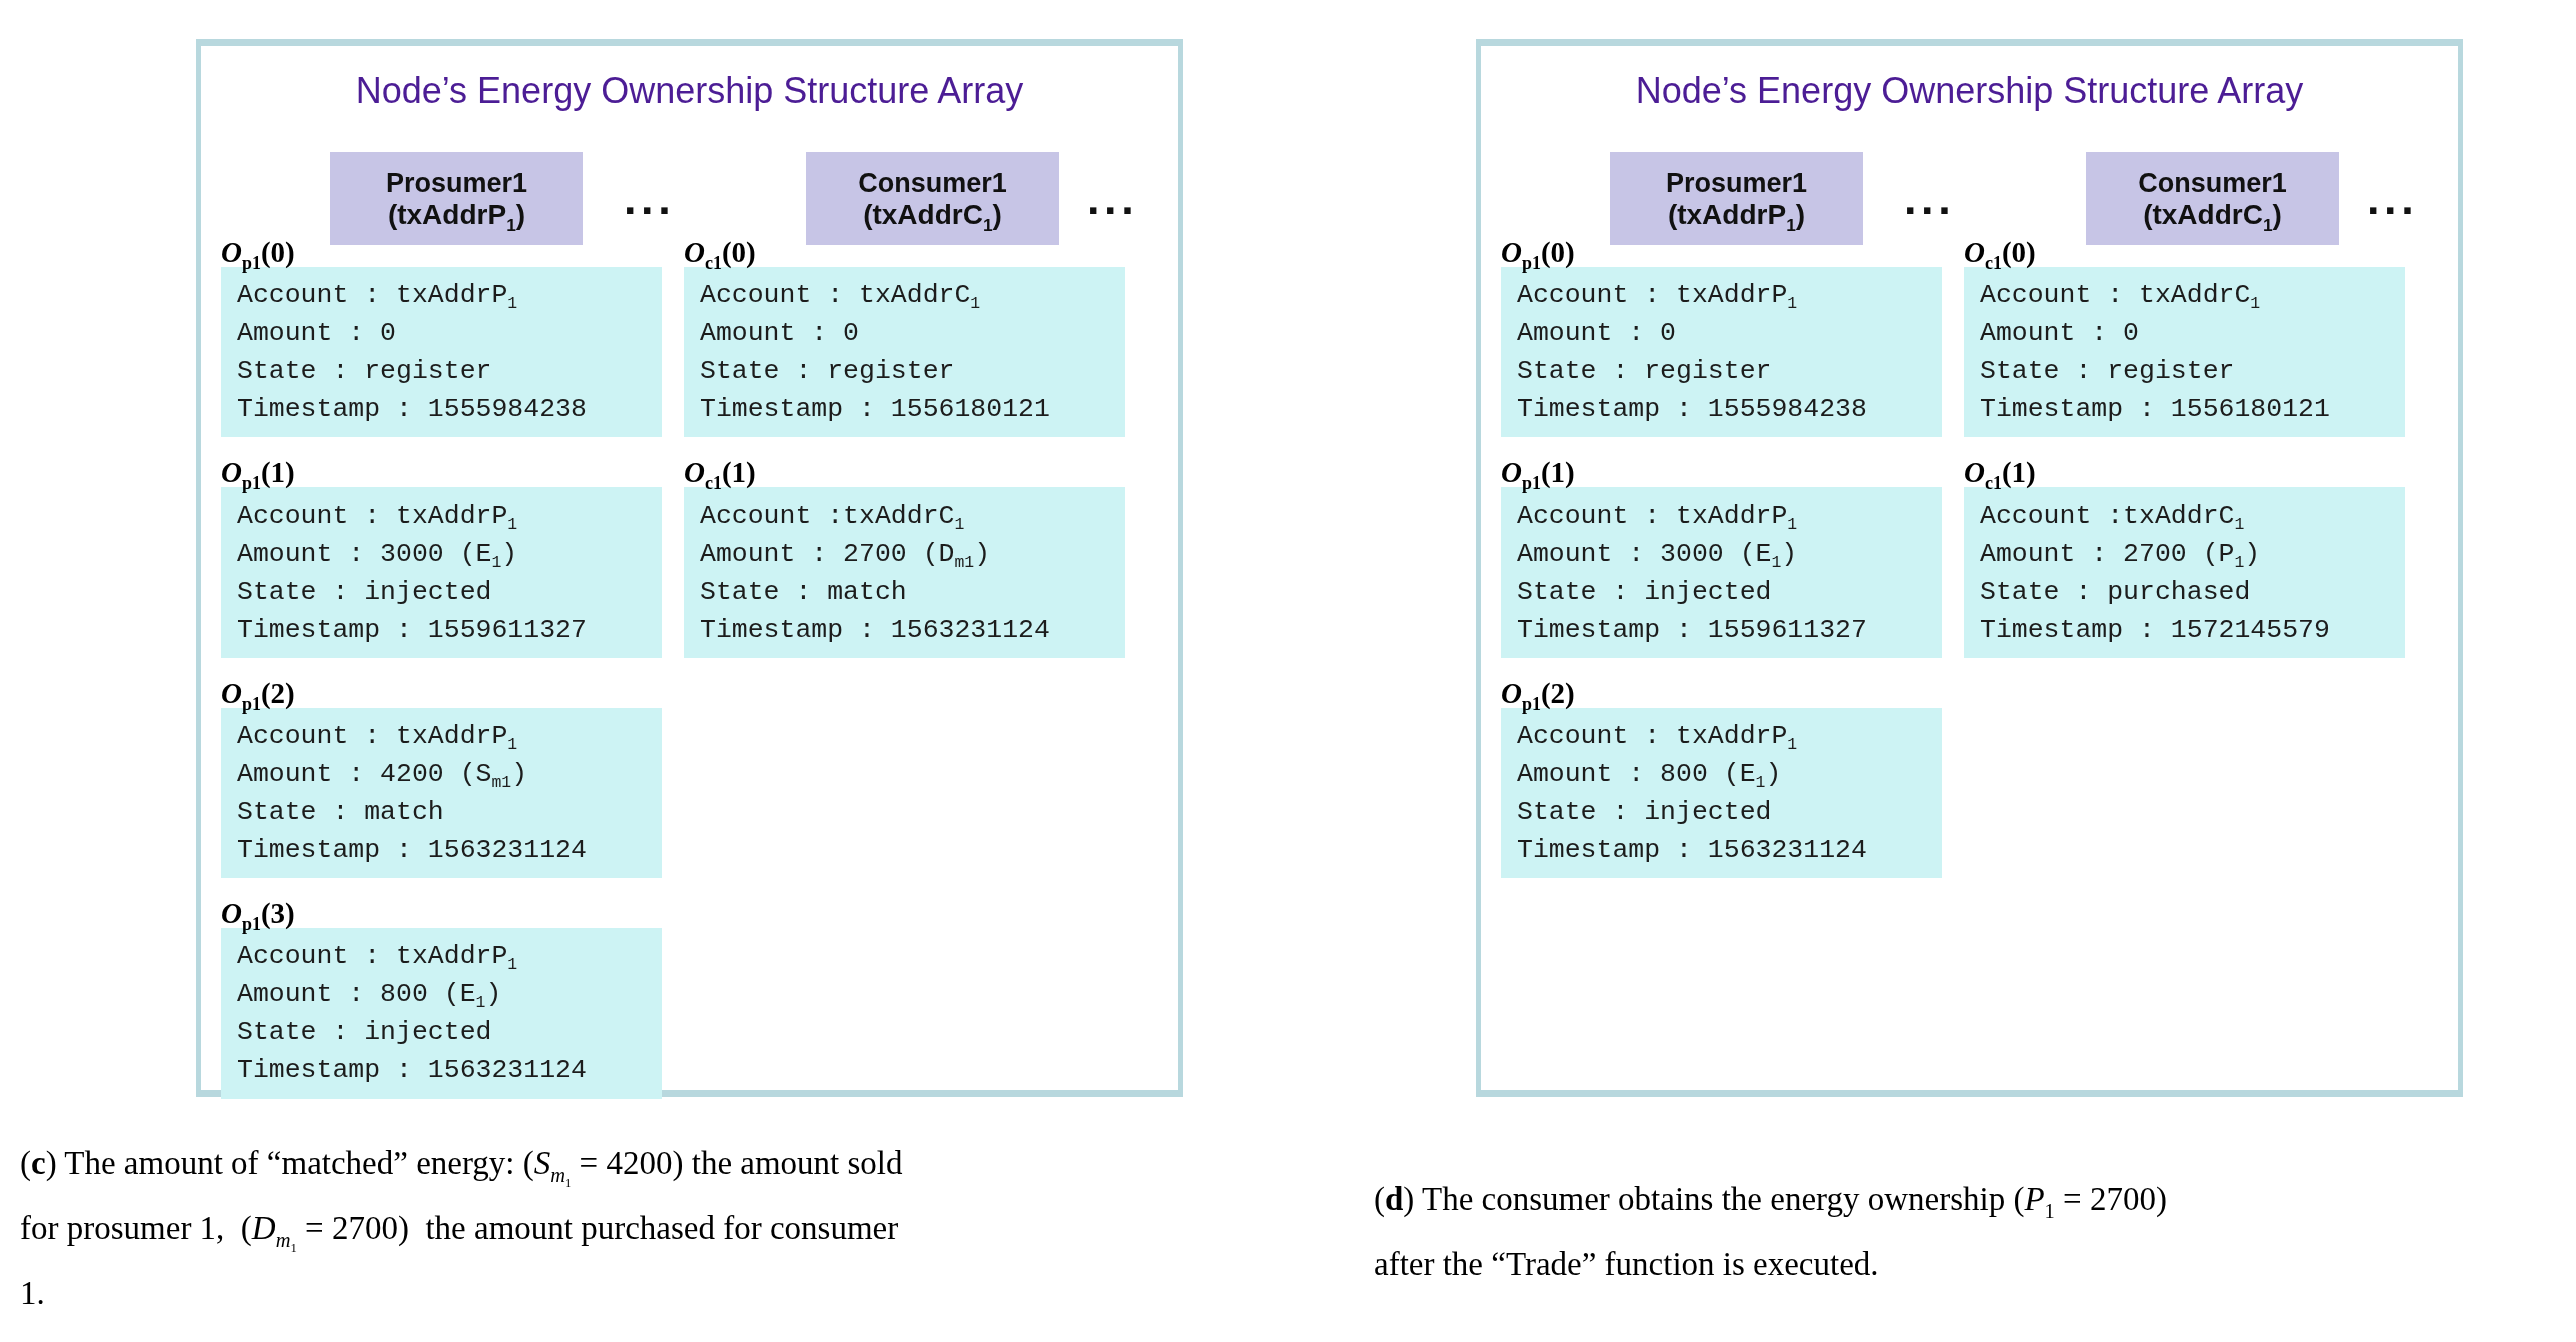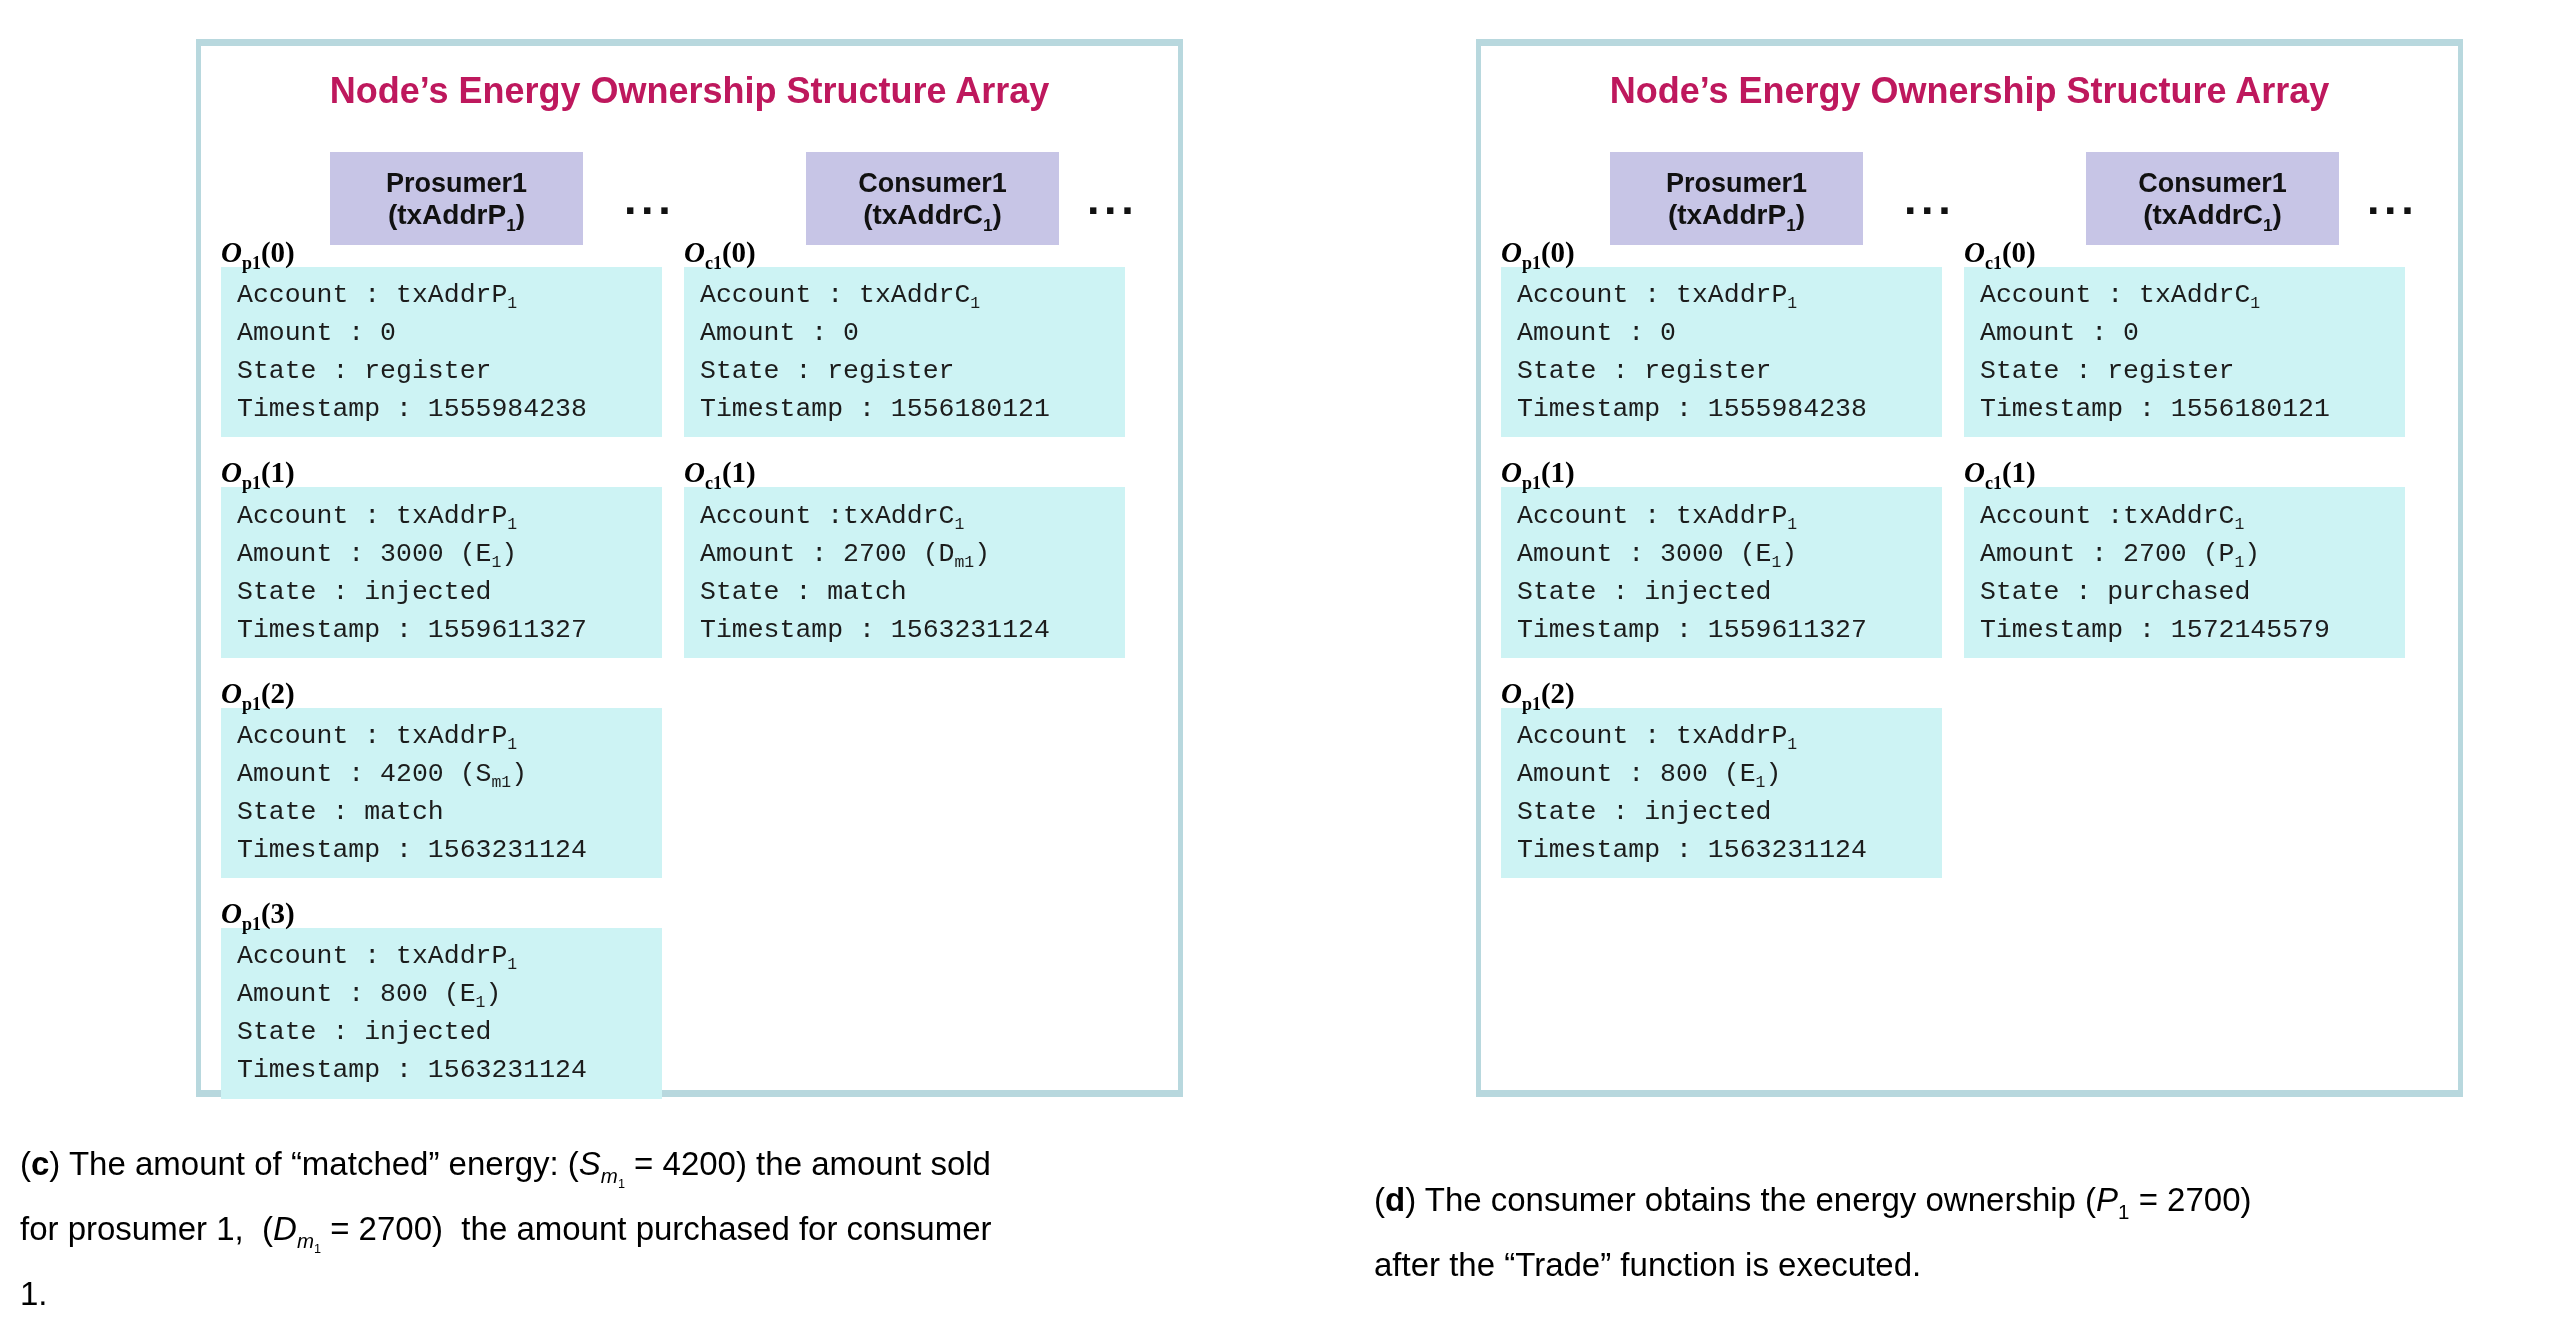--- a/index.html
+++ b/index.html
@@ -11,22 +11,22 @@
   html,body{margin:0;padding:0;background:#fff;}
   .page{position:relative;width:2576px;height:1342px;background:#fff;overflow:hidden;}
 
   .panel{position:absolute;top:39px;width:987px;height:1058px;box-sizing:border-box;
          background:#fff;border:5.2px solid var(--panel-border);
          border-top-width:7.5px;border-bottom-width:7.5px;}
   .panel-left{left:196px;}
   .panel-right{left:1476px;}
 
   .panel-title{position:absolute;top:24px;left:0;right:0;text-align:center;
-         font-family:"Liberation Sans",sans-serif;font-weight:bold;font-size:36px;
-         color:#be185d;}
+         font-family:"Liberation Sans",sans-serif;font-weight:normal;font-size:36px;
+         color:#4c1d95;}
 
   .hdr{position:absolute;top:106px;width:253px;height:93px;background:var(--header-bg);
        display:flex;flex-direction:column;justify-content:center;align-items:center;
        font-family:"Liberation Sans",sans-serif;font-weight:bold;color:#111;}
   .hdr-prosumer{left:129px;}
   .hdr-consumer{left:593px;margin-left:12px;}
   .hdr .l1{font-size:27px;line-height:30px;}
   .hdr .l2{font-size:28px;line-height:28px;margin-top:2.3px;}
 
   .dots{position:absolute;top:127px;font-family:"Liberation Sans",sans-serif;
@@ -41,21 +41,21 @@
   .entry-label{font-family:"Liberation Serif",serif;font-weight:bold;font-size:29px;
         line-height:30px;height:30px;color:#000;}
   .cell{background:var(--cell-bg);width:441px;box-sizing:border-box;
         padding:9.2px 5.8px 9.2px 16px;
         font-family:Liberation Mono, monospace;font-size:26.5px;line-height:38px;
         color:var(--text);}
   .cell-line{white-space:pre-wrap;}
 
   sub{font-size:62%;line-height:0;}
 
-  .caption{position:absolute;font-family:Liberation Sans, sans-serif;font-size:33px;
+  .caption{position:absolute;font-family:Liberation Serif, serif;font-size:33px;
         line-height:65px;color:#000;}
   .caption div{white-space:pre-wrap;}
   .caption-c{left:20px;top:1131px;width:1364px;}
   .caption-d{left:1374px;top:1167px;width:1232px;}
 </style>
 </head>
 <body>
 
 <div class="page">
 

